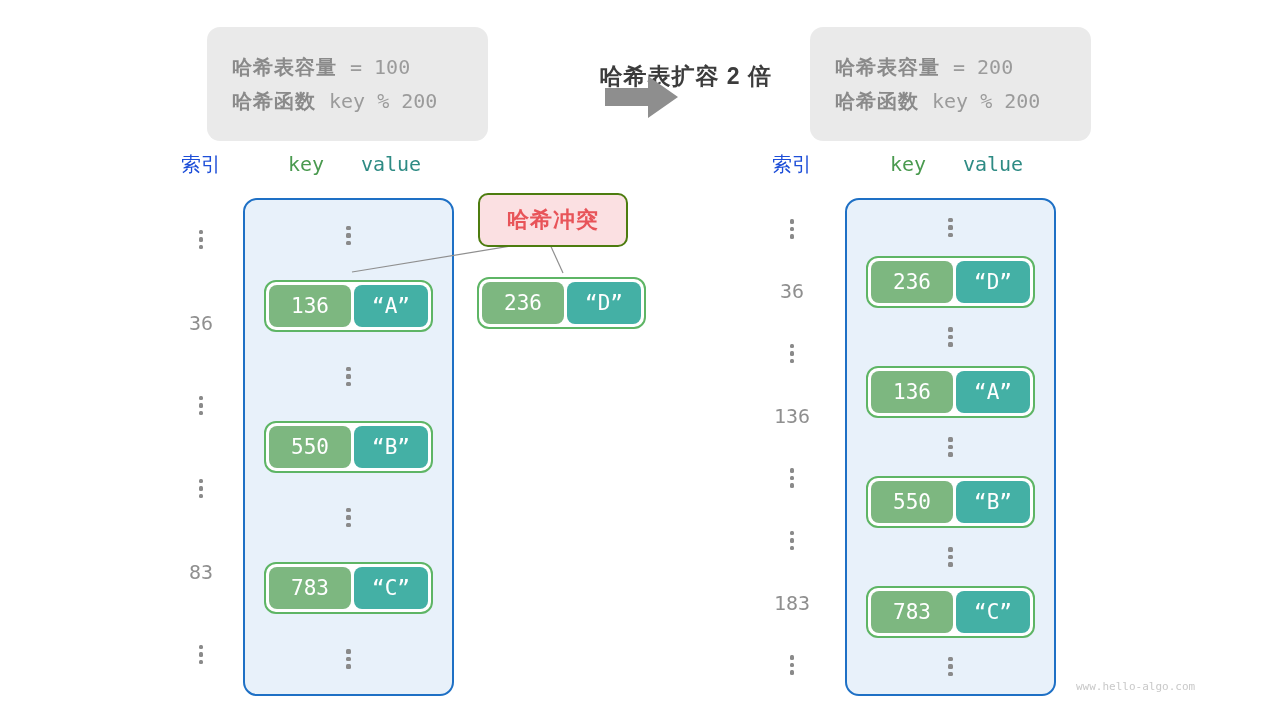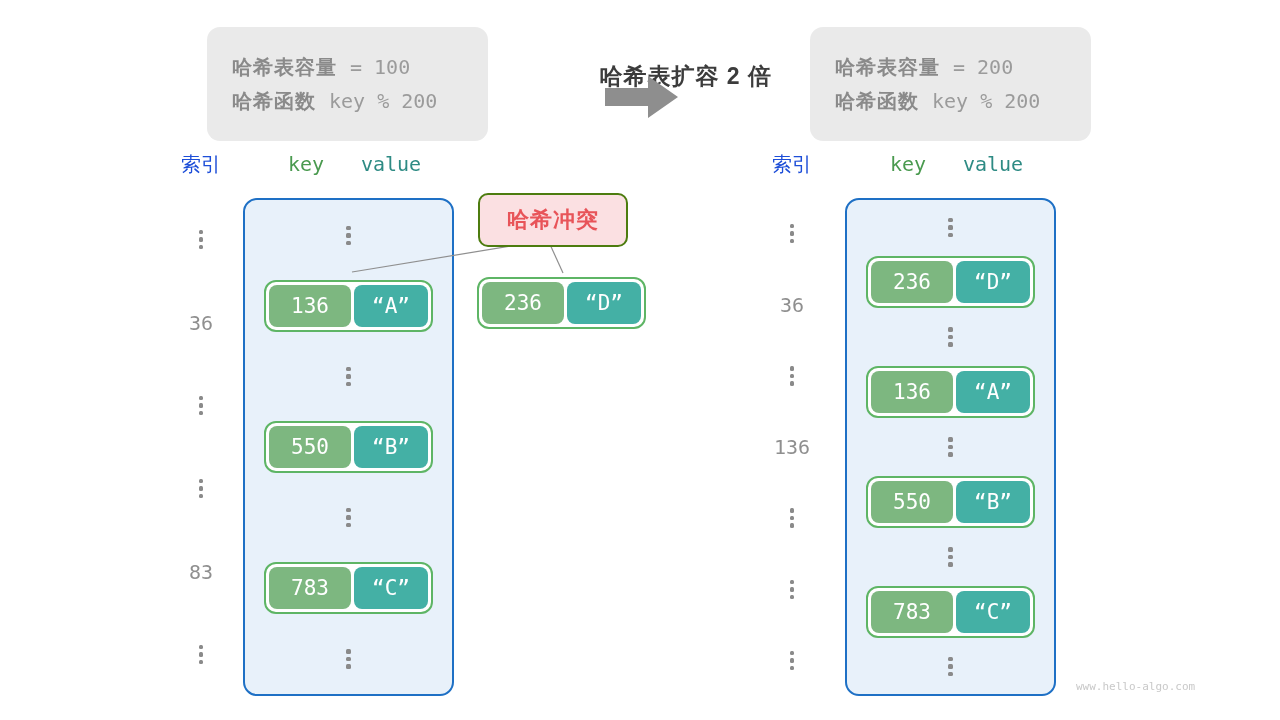--- a/index.html
+++ b/index.html
@@ -229,20 +229,21 @@
         <i></i>
       </span>
     </div>
   <div class="cell">
       <span class="dots">
         <i></i>
         <i></i>
         <i></i>
       </span>
     </div>
+  <div class="cell mono">183</div>
   <div class="cell">
       <span class="dots">
         <i></i>
         <i></i>
         <i></i>
       </span>
     </div>
 </div>
 
 <div class="abs bucket" style="left:845px;top:198px;">

